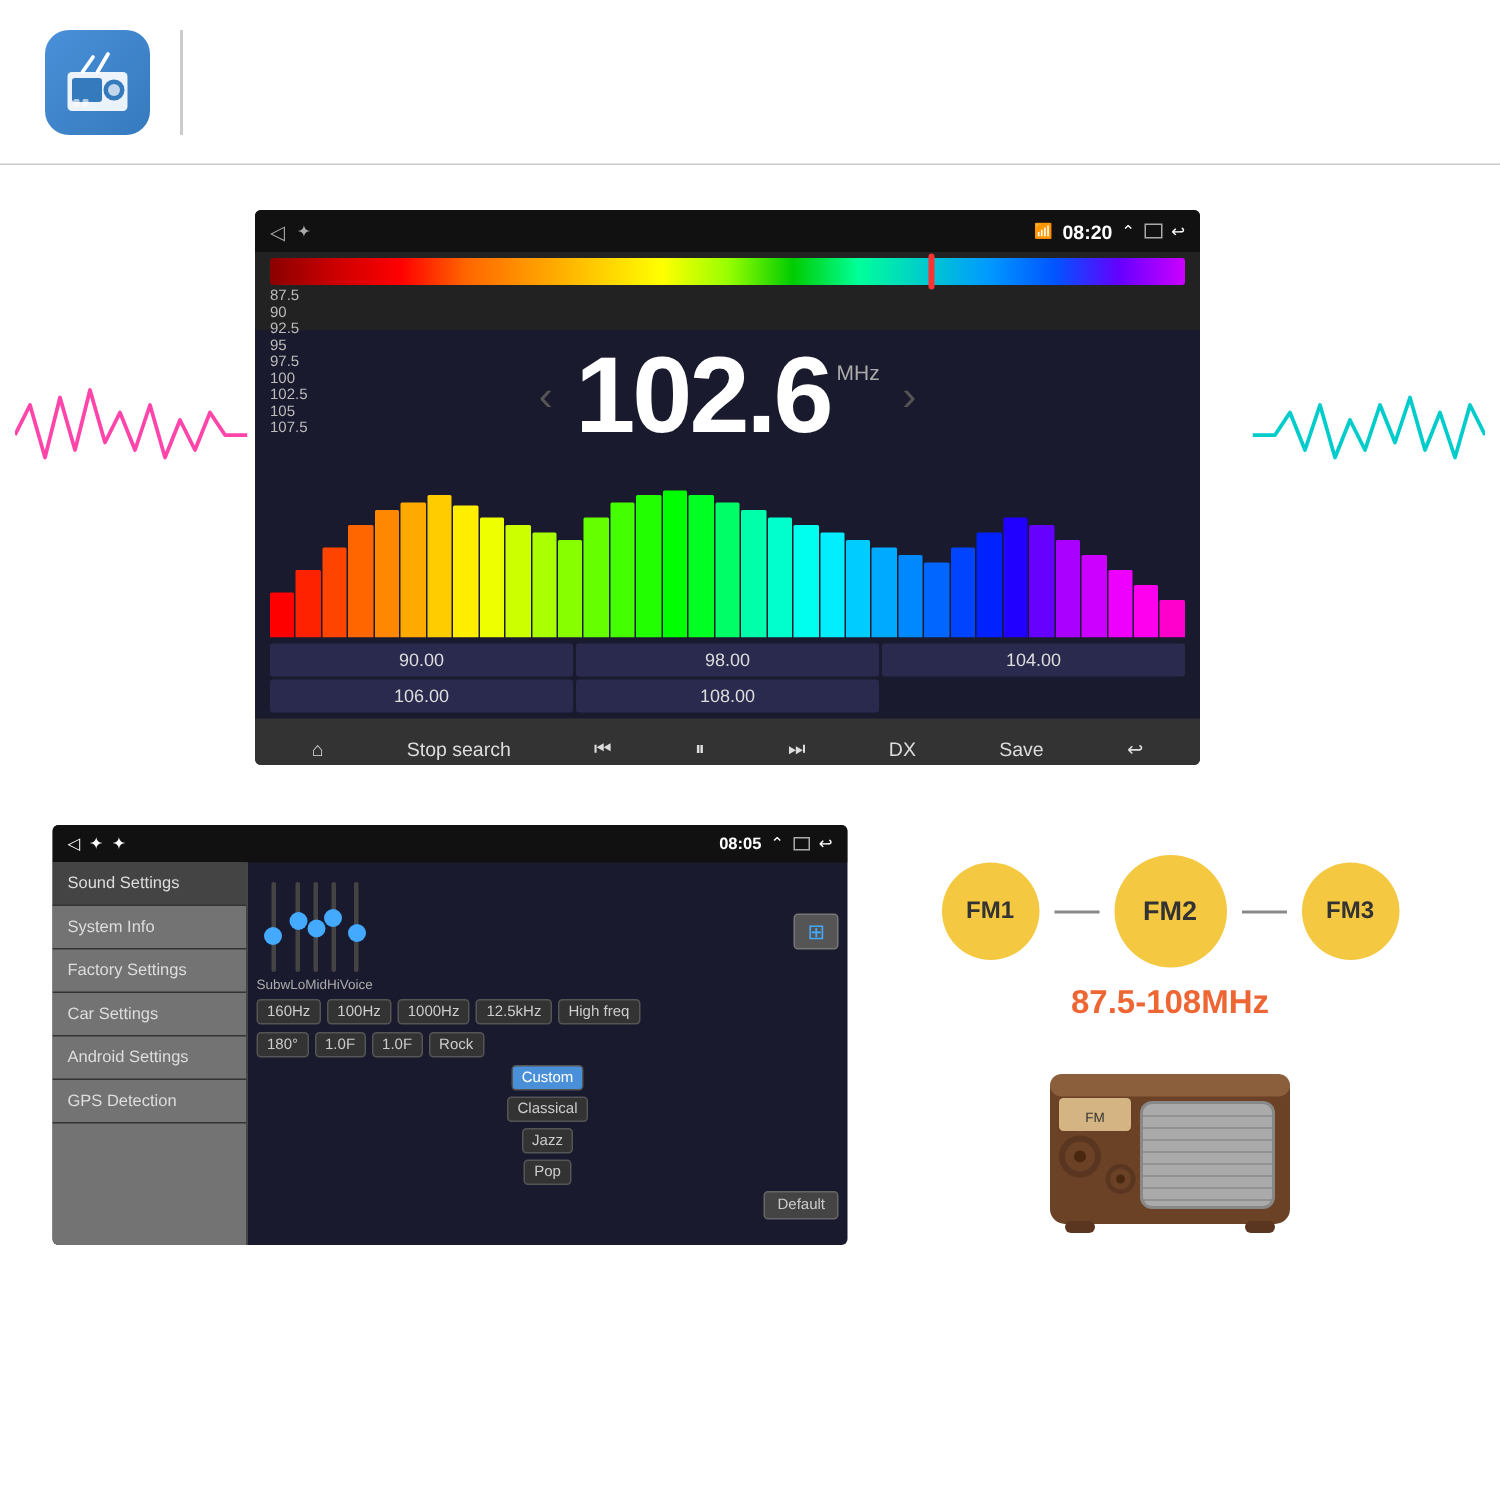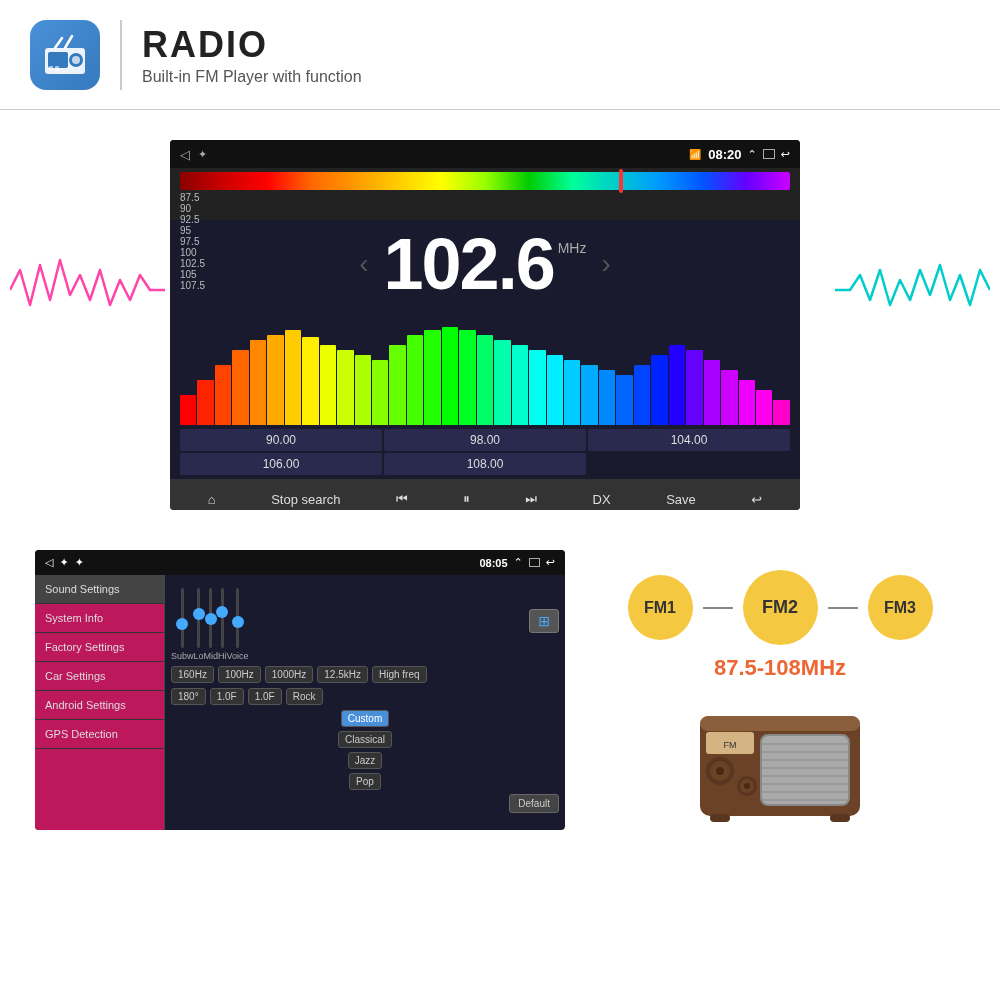--- a/index.html
+++ b/index.html
@@ -229,21 +229,21 @@
       height: 25px;
       font-size: 11px;
       color: #fff;
     }
     .settings-body {
       display: flex;
       flex: 1;
     }
     .settings-menu {
       width: 130px;
-      background: #be185d;
+      background: #737373;
       border-right: 1px solid #444;
     }
     .settings-menu-item {
       padding: 8px 10px;
       font-size: 11px;
       color: #ddd;
       border-bottom: 1px solid #333;
       cursor: pointer;
     }
     .settings-menu-item.active {
@@ -399,24 +399,20 @@
       <rect x="8" y="22" width="20" height="16" rx="2" fill="#357abd"></rect>
       <circle cx="36" cy="30" r="7" fill="#357abd"></circle>
       <circle cx="36" cy="30" r="4" fill="white" opacity="0.7"></circle>
       <line x1="15" y1="18" x2="22" y2="8" stroke="white" stroke-width="2.5" stroke-linecap="round"></line>
       <line x1="25" y1="18" x2="32" y2="6" stroke="white" stroke-width="2.5" stroke-linecap="round"></line>
       <rect x="9" y="36" width="4" height="5" rx="1" fill="white" opacity="0.6"></rect>
       <rect x="15" y="36" width="4" height="5" rx="1" fill="white" opacity="0.6"></rect>
     </svg>
   </div>
   <div class="header-divider"></div>
-  <div class="header-text">
-    <h1>RADIO</h1>
-    <p>Built-in FM Player with function</p>
-  </div>
 </div>
 
 <div class="main-content">
 
   <div class="wave-left">
     <svg width="155" height="80" viewBox="0 0 155 80">
       <polyline points="0,40 10,20 20,55 30,15 40,50 50,10 60,45 70,25 80,50 90,20 100,55 110,30 120,50 130,25 140,40 155,40" fill="none" stroke="#ff44aa" stroke-width="2.5" stroke-linejoin="round"></polyline>
     </svg>
   </div>
 

